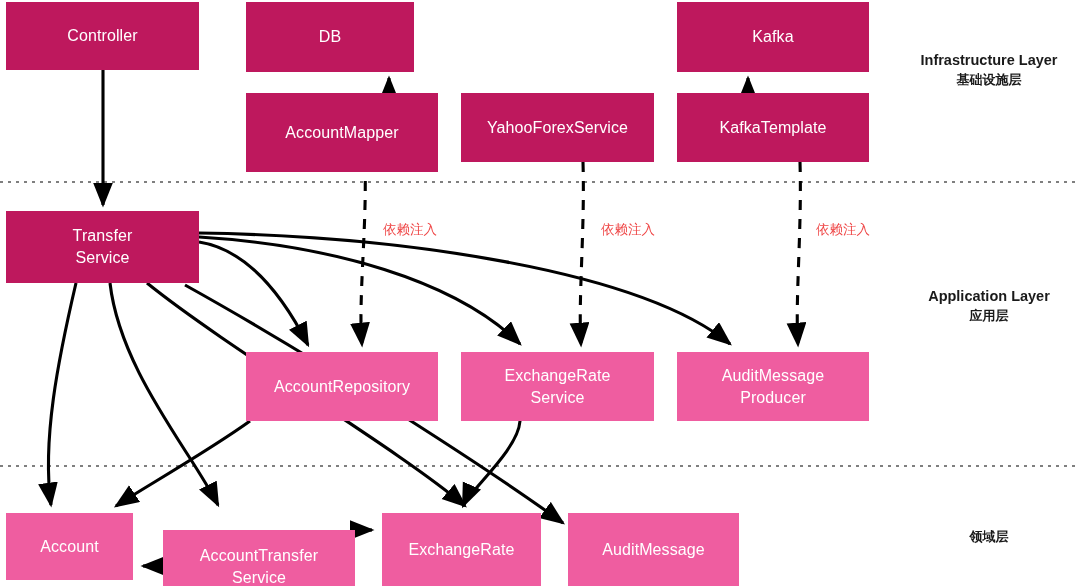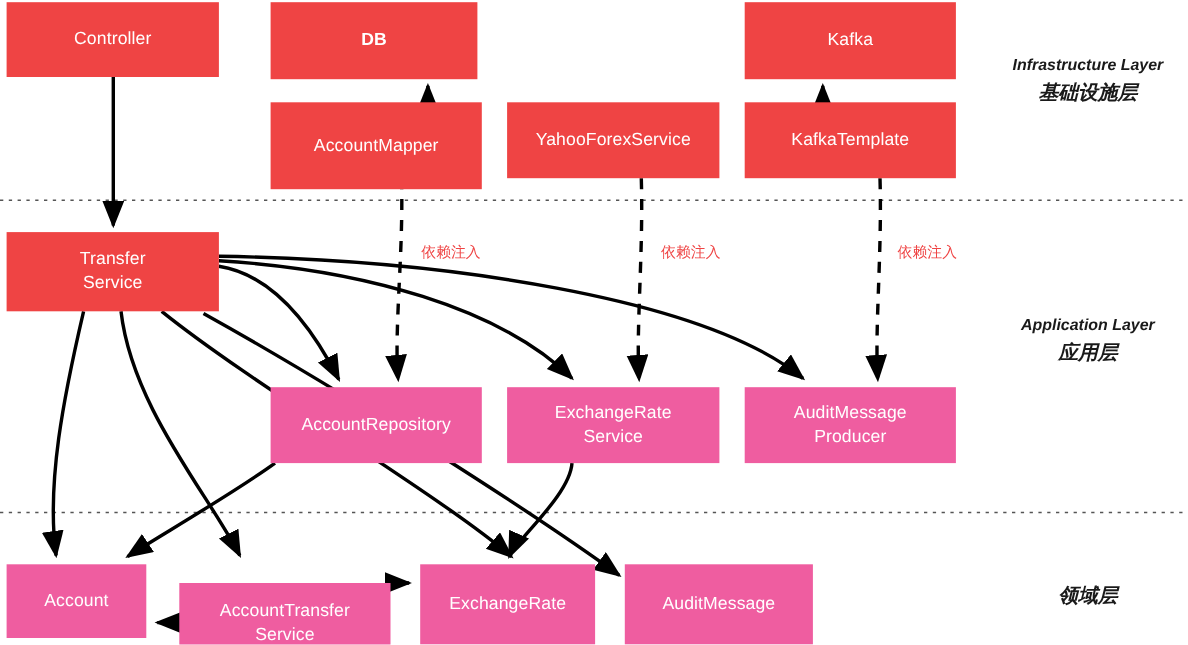--- a/index.html
+++ b/index.html
@@ -15,35 +15,34 @@
     display:flex;align-items:center;justify-content:center;
     text-align:center;
     color:#ffffff;
     font-size:16px;
     line-height:1.35;
     letter-spacing:.1px;
     box-sizing:border-box;
     padding:2px 6px;
     z-index:3;
   }
-  .node.infra{background:#ef4444;}
+  .node.infra{background:#be185d;}
   .node.domain{background:#EF5DA0;}
   .node span{display:block;white-space:pre-line;}
   .layer-label{
     position:absolute;
     text-align:center;
     color:#1a1a1a;
     font-weight:bold;
     font-size:14.5px;
     line-height:1.45;
     z-index:4;
-    font-style:italic;
   }
   .layer-label .en{display:block;}
-  .layer-label .cn{display:block;font-size:18px;}
+  .layer-label .cn{display:block;font-size:13px;}
   .edge-label{
     position:absolute;
     font-size:13.5px;
     color:#ef4444;
     white-space:nowrap;
     z-index:4;
   }
 </style>
 </head>
 <body>
@@ -91,21 +90,21 @@
       <path d="M355,530 L372,530" marker-end="url(#arrow)"></path>
 
       <path d="M163,566 L143,566" marker-end="url(#arrow)"></path>
     </g>
   </svg>
 
   <div class="node infra" style="left:6px;top:2px;width:193px;height:68px;">
     <span>Controller</span>
   </div>
 
-  <div class="node infra" style="left:246px;top:2px;width:188px;height:70px;font-weight:bold;">
+  <div class="node infra" style="left:246px;top:2px;width:168px;height:70px;">
     <span>DB</span>
   </div>
 
   <div class="node infra" style="left:677px;top:2px;width:192px;height:70px;">
     <span>Kafka</span>
   </div>
 
   <div class="node infra" style="left:246px;top:93px;width:192px;height:79px;">
     <span>AccountMapper</span>
   </div>

